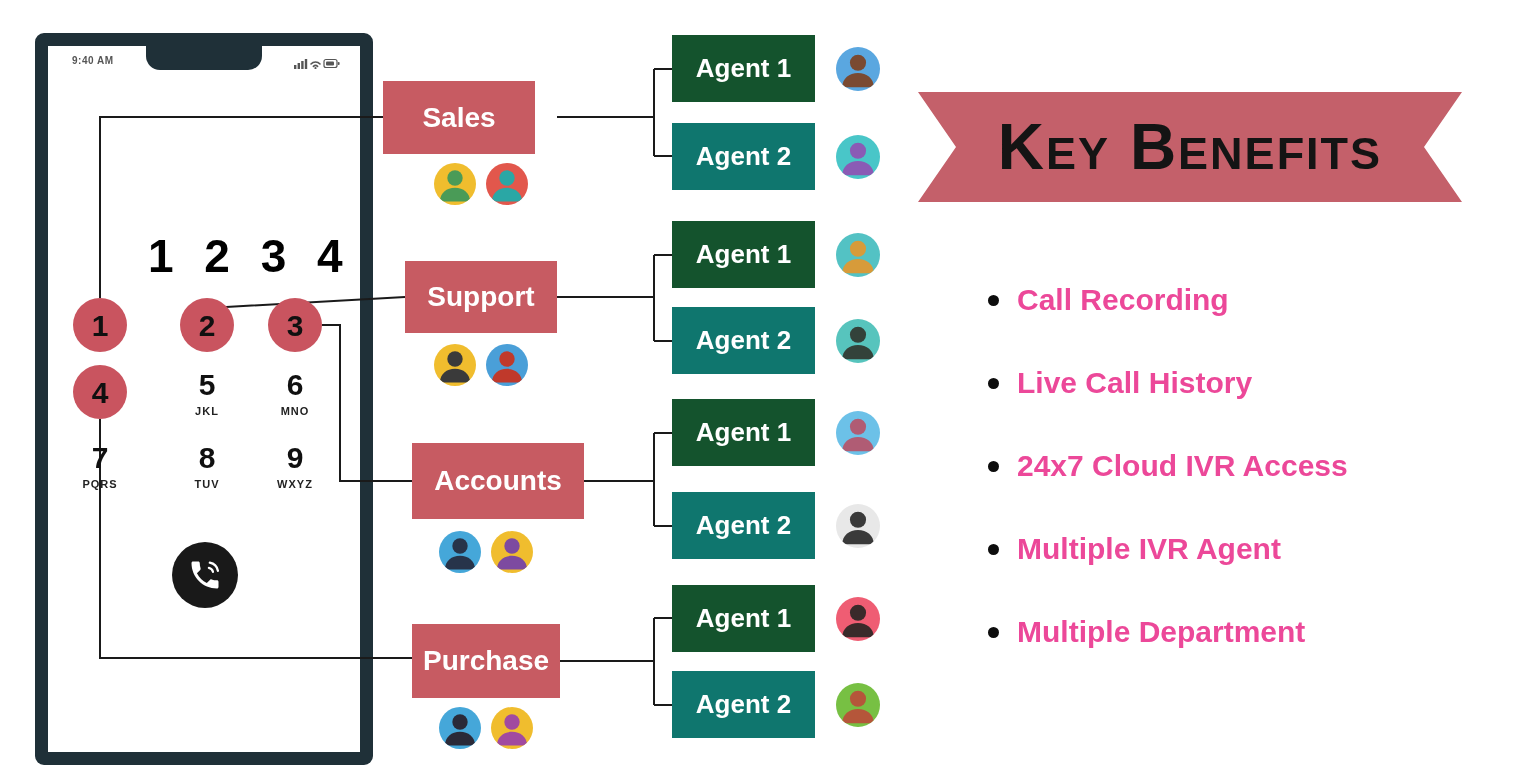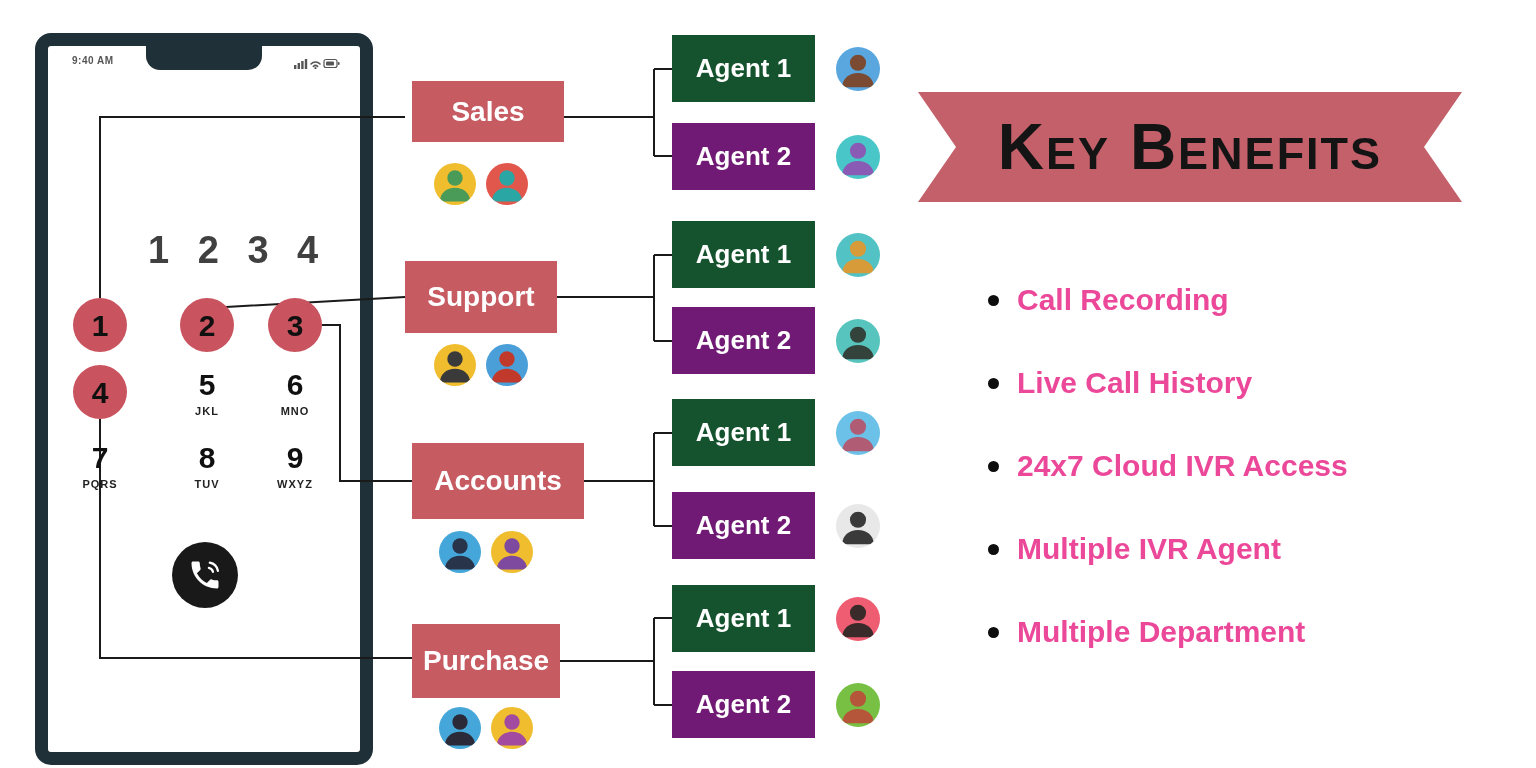--- a/index.html
+++ b/index.html
@@ -1,45 +1,45 @@
 <!DOCTYPE html>
 <html><head>
 <meta charset="utf-8">
 <style>
   * { margin:0; padding:0; box-sizing:border-box; }
   html,body { background:#ffffff; font-family:"Liberation Sans", sans-serif; }
   .canvas { position:relative; width:1536px; height:768px; background:#fff; overflow:hidden; }
 
   
   .phone { position:absolute; left:35px; top:33px; width:338px; height:732px;
-           background:#fff; border:13px solid #1f3038; border-radius:16px; }
+           background:#fff; border:13px solid #1f3038; border-radius:9px; }
   .notch { position:absolute; top:-1px; left:50%; transform:translateX(-50%);
            width:116px; height:25px; background:#1f3038; border-radius:0 0 14px 14px; }
   .status-time { position:absolute; left:24px; top:9px; font-size:10px; color:#555; font-weight:bold; letter-spacing:.5px; }
   .status-icons { position:absolute; right:20px; top:9px; }
-  .dial-display { position:absolute; left:148px; top:229px; font-size:38px; font-weight:bold;
-                  letter-spacing:9px; color:#404040; }
+  .dial-display { position:absolute; left:148px; top:229px; font-size:46px; font-weight:bold;
+                  letter-spacing:9px; color:#000000; }
   .key { position:absolute; display:flex; flex-direction:column; align-items:center; color:#101010; }
   .key .digit { font-size:30px; font-weight:bold; line-height:1.1; color:#101010; }
   .key.highlight { width:54px; height:54px; border-radius:50%; background:#c9545f; justify-content:center; }
   .key.plain { width:58px; }
   .key .letters { font-size:11px; font-weight:bold; letter-spacing:1px; color:#222; margin-top:4px; }
   .call-button { position:absolute; left:172px; top:542px; width:66px; height:66px; border-radius:50%;
                  background:#191919; display:flex; align-items:center; justify-content:center; }
 
   
   .wires { position:absolute; left:0; top:0; pointer-events:none; }
 
   
   .dept { position:absolute; background:#c75b62; color:#fff; font-size:28px; font-weight:bold;
           display:flex; align-items:center; justify-content:center; }
   .agent { position:absolute; width:143px; height:67px; color:#fff; font-size:26px; font-weight:bold;
            display:flex; align-items:center; justify-content:center; }
   .agent.gray { background:#14532d; }
-  .agent.blue { background:#701a75; }
+  .agent.blue { background:#0f766e; }
 
   
   .team-row { position:absolute; width:152px; display:flex; justify-content:center; gap:10px; }
   .avatar { width:42px; height:42px; border-radius:50%; overflow:hidden; position:relative;
             flex:0 0 auto; display:inline-block; background:#ddd; color:#555; }
   .avatar svg { position:absolute; inset:0; width:100%; height:100%; }
   .agent-avatar { position:absolute; width:44px; height:44px; }
 
   
   .ribbon { position:absolute; left:918px; top:92px; width:544px; height:110px; background:#c4606a;
@@ -129,21 +129,21 @@
   </div>
 
   <div class="call-button">
     <svg width="36" height="36" viewBox="0 0 24 24">
       <path d="M6.62 10.79c1.44 2.83 3.76 5.14 6.59 6.59l2.2-2.2c.27-.27.67-.36 1.02-.24 1.12.37 2.33.57 3.57.57.55 0 1 .45 1 1V20c0 .55-.45 1-1 1-9.39 0-17-7.61-17-17 0-.55.45-1 1-1h3.5c.55 0 1 .45 1 1 0 1.25.2 2.45.57 3.57.11.35.03.74-.25 1.02l-2.2 2.2z" fill="#fff"></path>
       <path d="M14.6 7.2a3.6 3.6 0 0 1 2.7 2.7" stroke="#fff" stroke-width="1.5" fill="none" stroke-linecap="round"></path>
       <path d="M15.2 3.8a6.8 6.8 0 0 1 5.4 5.4" stroke="#fff" stroke-width="1.5" fill="none" stroke-linecap="round"></path>
     </svg>
   </div>
 
-  <div class="dept" style="left:412px;top:81px;width:152px;height:61px">
+  <div class="dept" style="left:383px;top:81px;width:152px;height:73px">
     <span>Sales</span>
   </div>
   <div class="dept" style="left:405px;top:261px;width:152px;height:72px">
     <span>Support</span>
   </div>
   <div class="dept" style="left:412px;top:443px;width:172px;height:76px">
     <span>Accounts</span>
   </div>
   <div class="dept" style="left:412px;top:624px;width:148px;height:74px">
     <span>Purchase</span>

